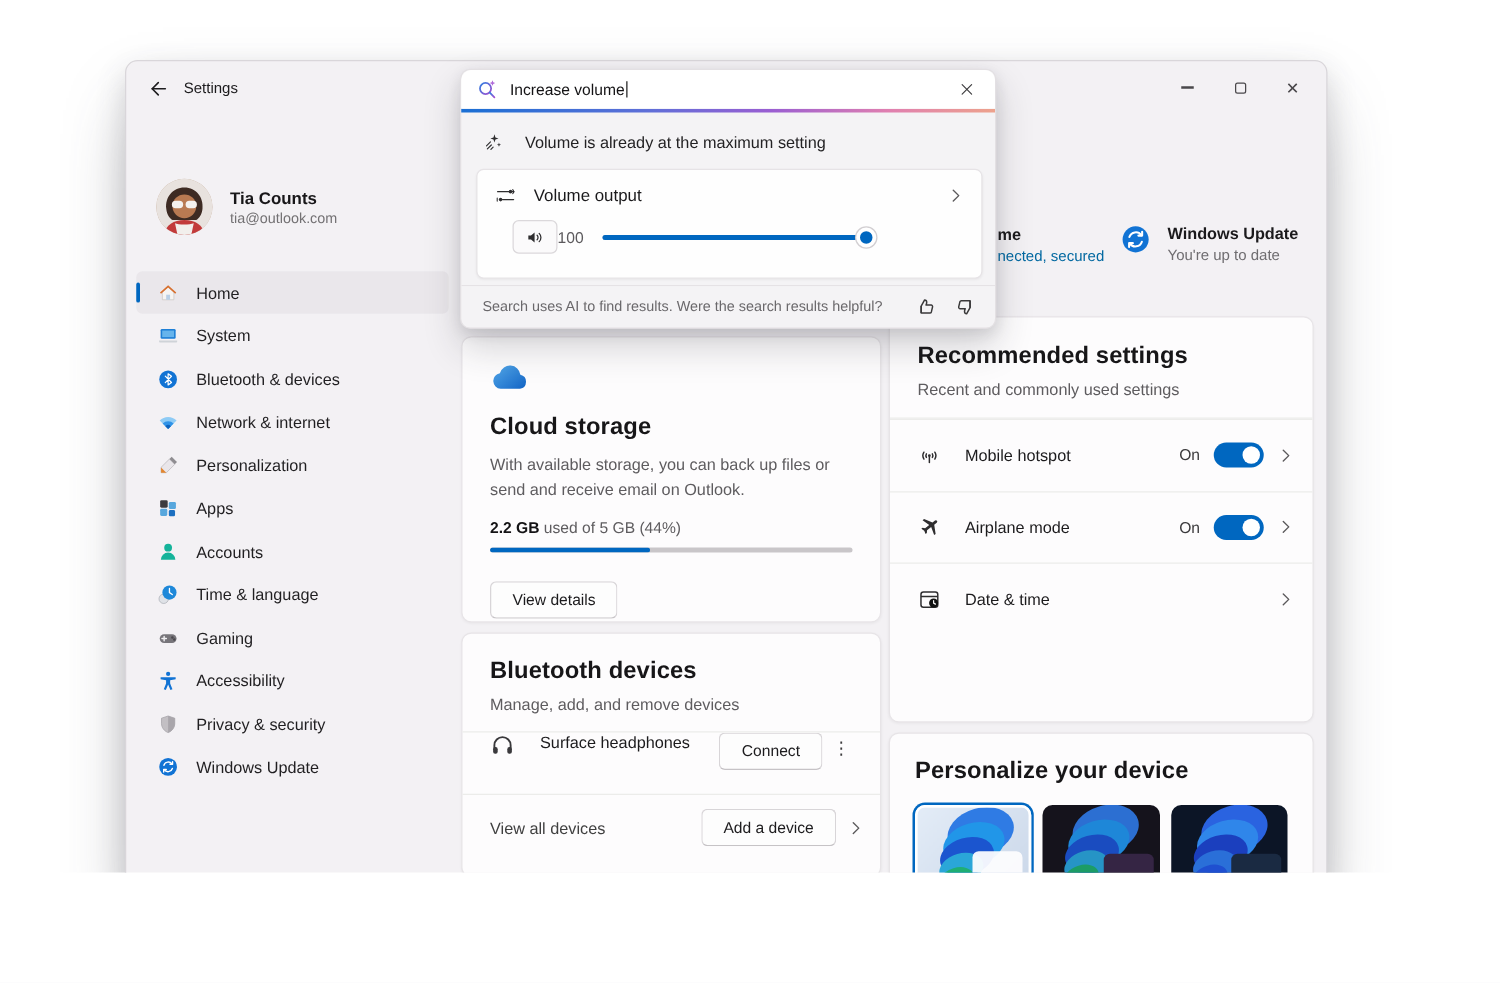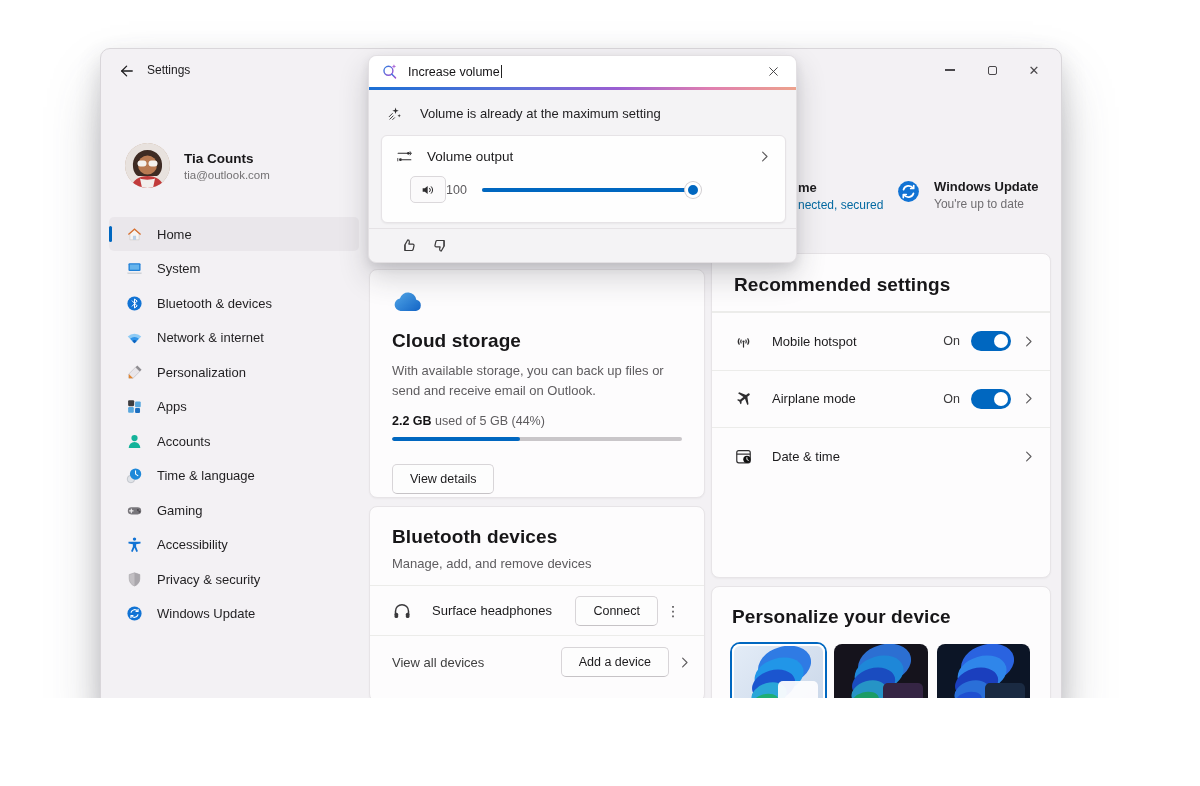--- a/index.html
+++ b/index.html
@@ -56,21 +56,21 @@
   .usage b{ color:#141315; }
   .bar-track{ margin-top:9px; width:100%; height:3.5px; border-radius:2px; background:#c9c6c9; overflow:hidden; }
   .bar-fill{ height:100%; background:#0067c0; border-radius:2px; }
   .btn{ display:inline-block; background:#fdfdfd; border:1px solid #d8d5d8; border-bottom-color:#c6c3c6; border-radius:5px; font-size:12.5px; color:#1c1b1d; padding:7px 17px; cursor:pointer; }
   .card-cloud .btn{ margin-top:23px; }
 
   .card-bt{ left:0; top:413px; width:336px; height:196px; }
   .card-bt .head{ padding:19px 22px 14px; }
   .card-sub{ font-size:13px; color:#5e5c5f; margin-top:8px; }
   .divider{ height:1px; background:#ececea; }
-  .bt-row{ display:flex; align-items:center; padding:0 16px 0 22px; height:49px; }
+  .bt-row{ display:flex; align-items:flex-start; padding:0 16px 0 22px; height:49px; }
   .bt-row .hp{ width:20px; height:20px; }
   .bt-row .nm{ font-size:13px; color:#1c1b1d; margin-left:20px; flex:1; }
   .dots{ font-size:14px; color:#3c3b3d; padding:4px 8px; cursor:pointer; letter-spacing:0; }
   .bt-row2{ display:flex; align-items:center; padding:0 12px 0 22px; height:52px; }
   .bt-row2 .vw{ font-size:13px; color:#404040; flex:1; }
   .chev{ width:15px; height:15px; display:inline-flex; }
   .chev svg{ width:15px; height:15px; }
   .bt-row2 .chev{ margin-left:8px; }
   .card-peek{ left:0; top:615px; width:336px; height:40px; border-radius:8px 8px 0 0; }
   .card-reco{ left:342px; top:160px; width:340px; height:325px; }
@@ -361,20 +361,21 @@
               </svg>
             </span>
         </div>
       </div>
 
       <div class="card card-peek"></div>
 
       <div class="card card-reco">
         <div class="head">
           <div class="card-h1">Recommended settings</div>
+          <div class="card-sub">Recent and commonly used settings</div>
         </div>
         <div class="divider"></div>
 
         <div class="divider"></div>
 
         <div class="reco-row">
           <span class="reco-ic">
             <svg viewBox="0 0 24 24" fill="none" stroke="#2e2d2f" stroke-width="1.5" stroke-linecap="round">
                 <path d="M6.5 8.5a6.5 6.5 0 0 0 0 7M17.5 8.5a6.5 6.5 0 0 1 0 7M9 10.2a3.6 3.6 0 0 0 0 3.6M15 10.2a3.6 3.6 0 0 1 0 3.6"></path>
                 <circle cx="12" cy="12" r="1.4" fill="#2e2d2f" stroke="none"></circle>
@@ -547,20 +548,21 @@
         <span class="vol-val">100</span>
         <span class="slider">
           <span class="track"></span>
           <span class="fill" style="width: 100%;"></span>
           <span class="knob"></span>
         </span>
       </div>
     </div>
 
     <div class="fly-footer">
+      <span class="tx">Search uses AI to find results. Were the search results helpful?</span>
       <span class="thumb-ic">
         <svg viewBox="0 0 24 24" fill="none" stroke="#3a393a" stroke-width="1.5" stroke-linejoin="round">
             <path d="M7.5 11.2 11 5c1 0 2.1.7 2.1 2.3 0 .9-.4 2.2-.7 2.9h5.2c.9 0 1.6.9 1.4 1.8l-1.2 5.1c-.2.7-.8 1.2-1.5 1.2H7.5z"></path>
             <path d="M7.5 11.2v7.1"></path>
           </svg>
       </span>
       <span class="thumb-ic">
         <svg viewBox="0 0 24 24" fill="none" stroke="#3a393a" stroke-width="1.5" stroke-linejoin="round" transform="rotate(180)">
             <path d="M7.5 11.2 11 5c1 0 2.1.7 2.1 2.3 0 .9-.4 2.2-.7 2.9h5.2c.9 0 1.6.9 1.4 1.8l-1.2 5.1c-.2.7-.8 1.2-1.5 1.2H7.5z"></path>
             <path d="M7.5 11.2v7.1"></path>

